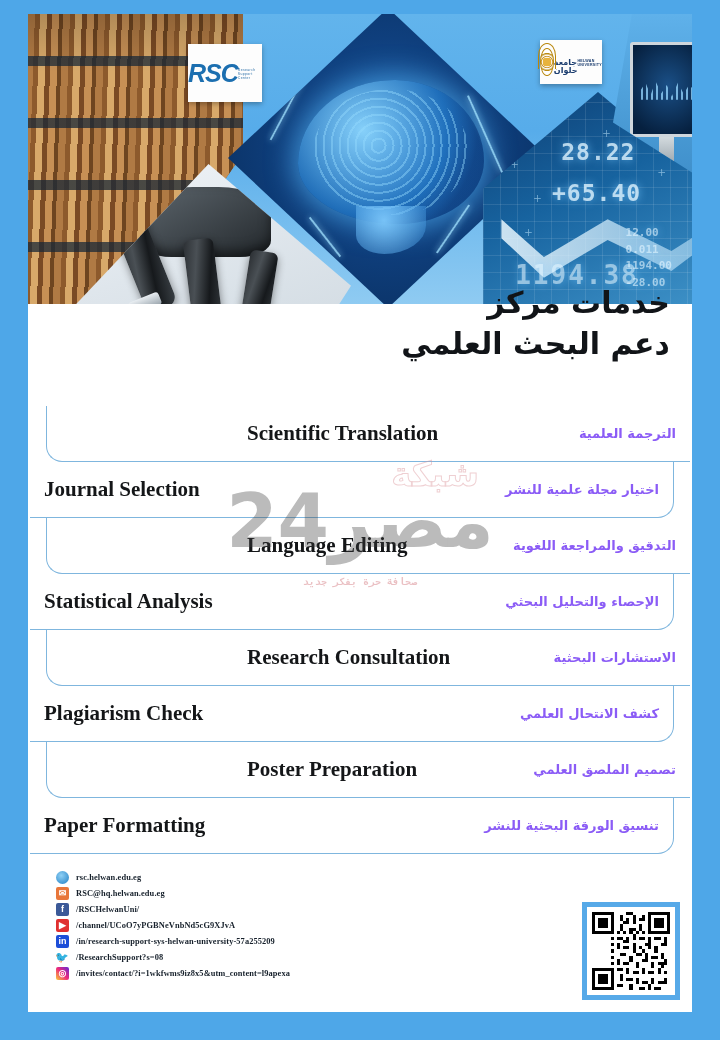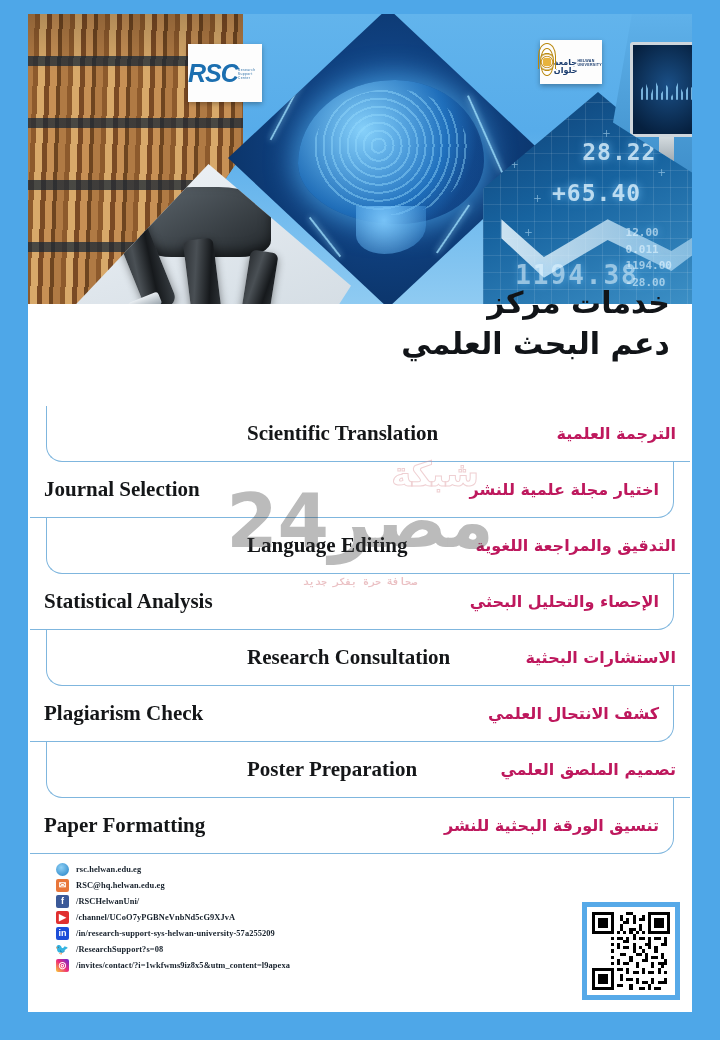--- a/index.html
+++ b/index.html
@@ -94,21 +94,21 @@
   .stats{
     left:455px; top:78px; width:230px; height:215px;
     background:linear-gradient(155deg,#0d3d72 0%,#17639f 45%,#3f93c9 100%);
     clip-path:polygon(50% 0, 100% 45%, 100% 100%, 0 100%, 0 45%);
   }
   .stats .num{
     position:absolute; color:rgba(225,245,255,.78);
     font-family:"DejaVu Sans Mono", monospace; font-weight:700;
     text-shadow:0 0 8px rgba(120,200,255,.8);
   }
-  .n1{ left:34%; top:22%; font-size:23px; letter-spacing:1px;margin-left:21px; }
+  .n1{ left:34%; top:22%; font-size:23px; letter-spacing:1px; }
   .n2{ left:30%; top:41%; font-size:23px; letter-spacing:1px; }
   .n3{ left:14%; top:78%; font-size:26px; letter-spacing:2px; opacity:.75; }
   .n4{ left:62%; top:62%; font-size:11px; line-height:1.5; opacity:.8; }
   .stats .arrow{
     position:absolute; left:8%; top:52%; width:84%; height:40%;
     background:linear-gradient(90deg,rgba(235,248,255,.85),rgba(200,235,255,.55));
     clip-path:polygon(0 18%, 22% 62%, 55% 18%, 88% 55%, 100% 38%, 100% 58%, 88% 78%, 55% 42%, 22% 86%, 0 40%);
   }
   .stats .grid{
     position:absolute; inset:0;
@@ -241,21 +241,21 @@
   }
   .srow:last-child{ border-bottom:1.6px solid #7fb6de; }
 
   .s-en{
     font-family:"Liberation Serif", serif;
     font-weight:700; font-size:21px; color:#141618;
     white-space:nowrap;
   }
   .s-ar{
     font-family:"DejaVu Sans", sans-serif;
-    font-weight:700; font-size:16px; color:#be185d;
+    font-weight:700; font-size:13px; color:#8b5cf6;
     direction:rtl; white-space:nowrap;
   }
   
   .srow .inner{
     width:100%; display:flex; align-items:center;
     justify-content:space-between; padding:0 14px 0 14px;
   }
   .srow.push .inner{ padding-left:200px; }
 
   
@@ -285,21 +285,21 @@
     font-family:Liberation Mono, monospace; font-weight:700;
     font-size:10px; color:#cf6b72; direction:rtl; letter-spacing:1px;
   }
 
   
   .footer{
     position:absolute; left:0; right:0; bottom:0; height:150px;
     background:#ffffff;
   }
   .contacts{
-    position:absolute; left:28px; top:0;
+    position:absolute; left:28px; top:8px;
   }
   .crow{
     display:flex; align-items:center; height:15px; margin-bottom:1px;
   }
   .cicon{
     width:13px; height:13px; margin-right:7px; flex:0 0 13px;
     border-radius:2px; display:flex; align-items:center; justify-content:center;
     font-family:"Liberation Sans", sans-serif; font-size:9px; font-weight:700;
     color:#fff; line-height:1;
   }

